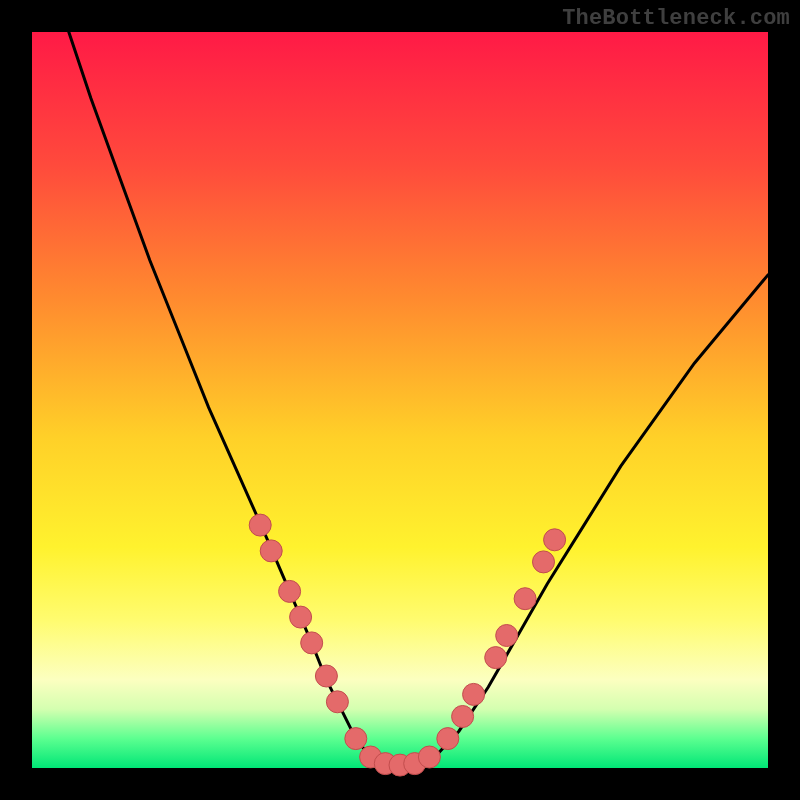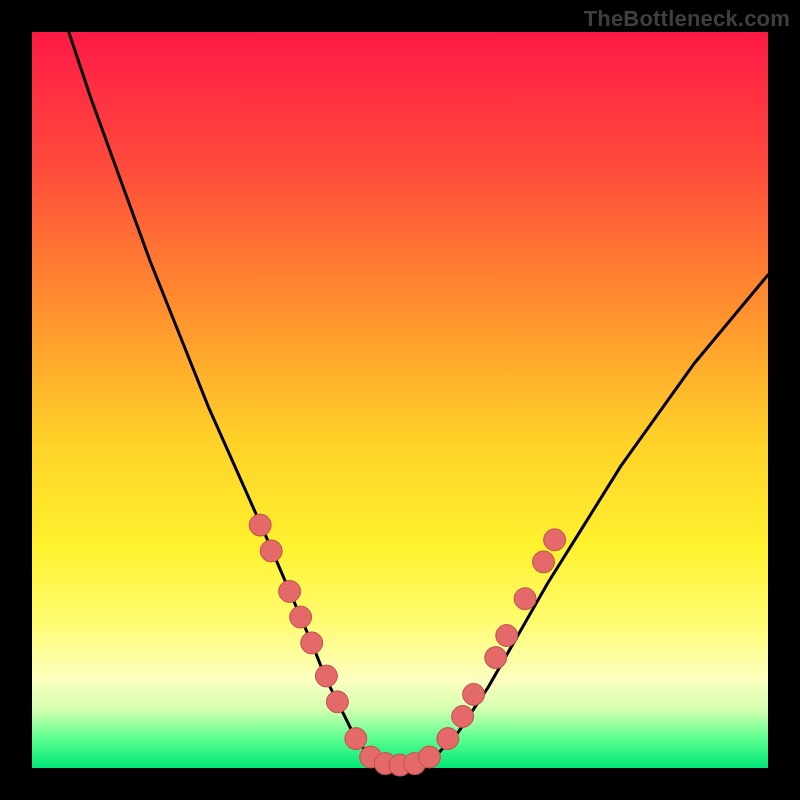--- a/index.html
+++ b/index.html
@@ -33,21 +33,21 @@
       #fffc70 80%,
       #fcffc0 88%,
       #d4ffb0 92%,
       #5cff90 96%,
       #00e676 100%);
   }
   .watermark {
     position: absolute;
     top: 6px;
     right: 10px;
-    font-family: Liberation Sans, sans-serif;
+    font-family: Liberation Mono, monospace;
     font-size: 22px;
     font-weight: 600;
     color: #4a4a4a;
     opacity: 0.85;
     letter-spacing: 0.2px;
   }
   svg.curve {
     position: absolute;
     left: 0;
     top: 0;

